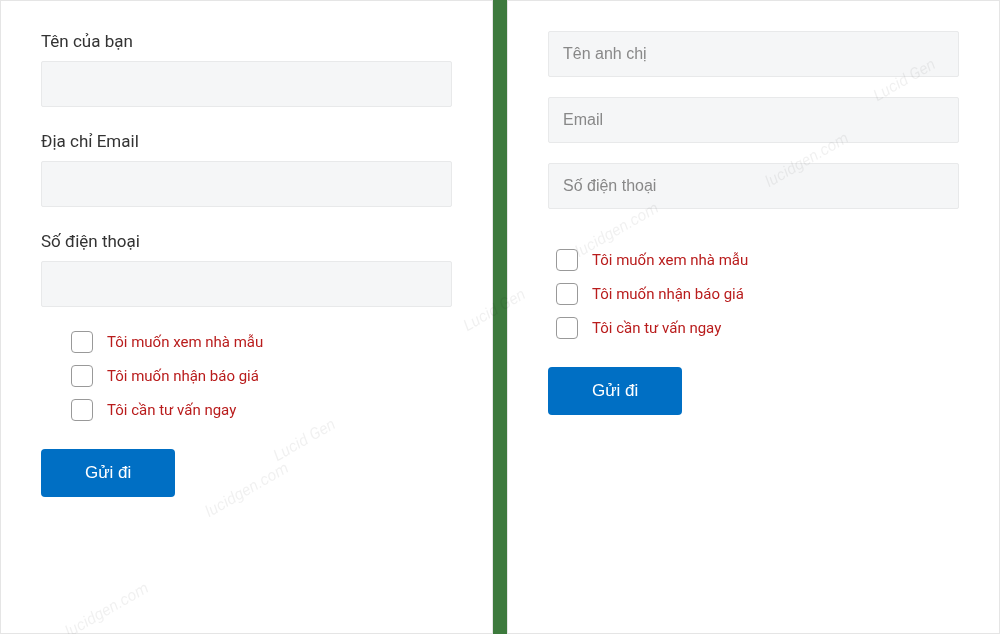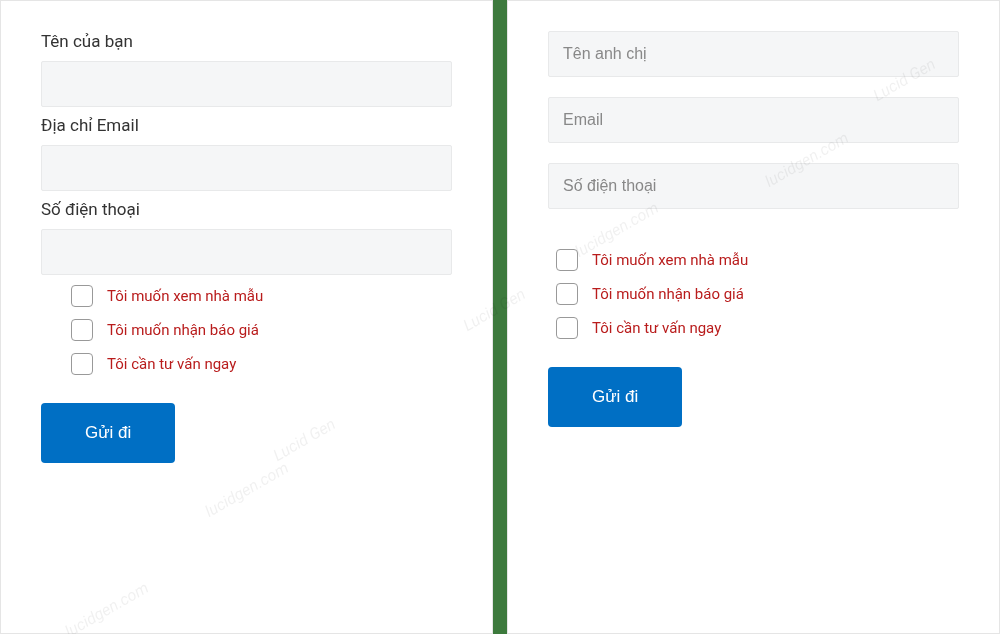--- a/index.html
+++ b/index.html
@@ -29,21 +29,21 @@
       border: 1px solid #e5e5e5;
     }
     .panel-right {
       border: 1px solid #e5e5e5;
     }
     .divider {
       width: 14px;
       background: #3d7a3d;
     }
     .field-group {
-      margin-bottom: 8px;
+      margin-bottom: 24px;
     }
     .field-label {
       display: block;
       font-size: 17px;
       color: #333;
       margin-bottom: 10px;
       font-weight: 400;
     }
     .text-input {
       width: 100%;
@@ -87,21 +87,21 @@
       flex-shrink: 0;
     }
     .checkbox-label {
       font-size: 15px;
       color: #b91c1c;
     }
     .submit-btn {
       background: #006fc4;
       color: #fff;
       border: none;
-      padding: 20px 44px;
+      padding: 14px 44px;
       font-size: 17px;
       border-radius: 4px;
       cursor: pointer;
       font-weight: 400;
     }
     .watermark {
       position: absolute;
       color: rgba(0,0,0,0.06);
       font-size: 16px;
       font-style: italic;

